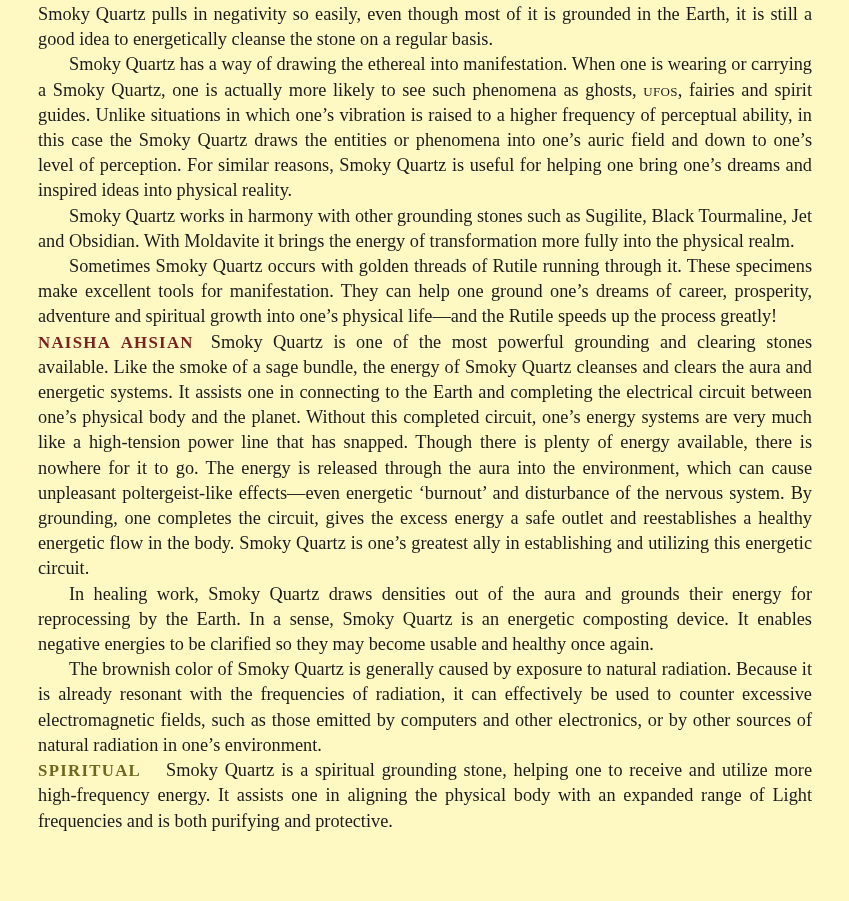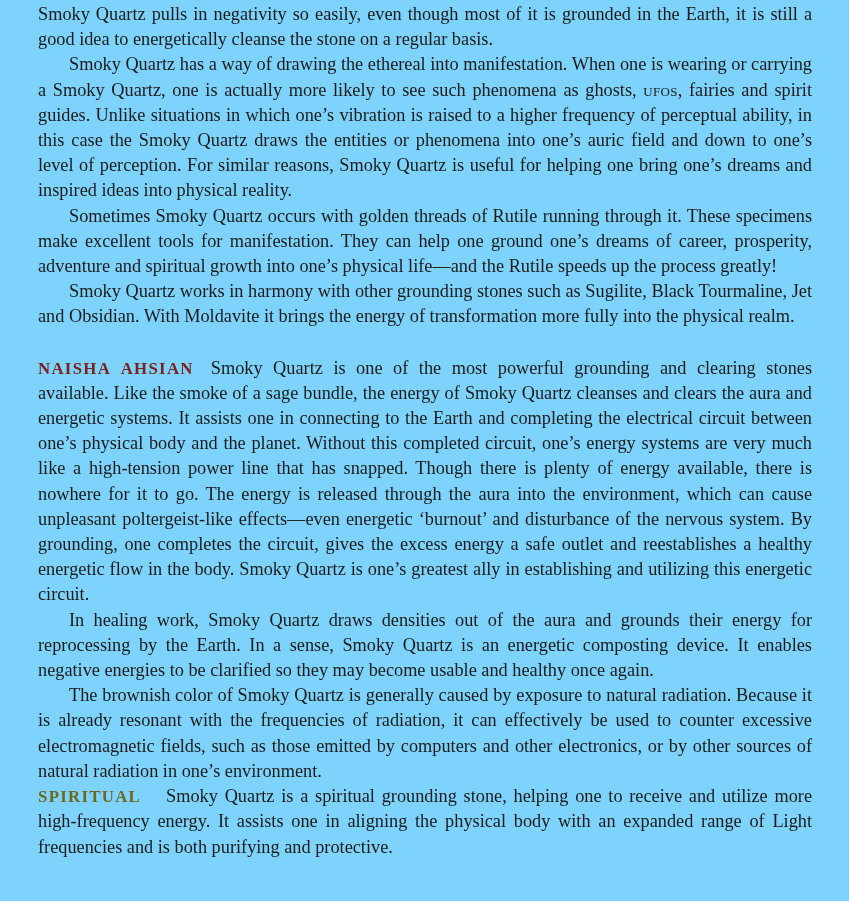--- a/index.html
+++ b/index.html
@@ -5,38 +5,37 @@
   html, body {
     margin: 0;
     padding: 0;
     background: #ffffff;
   }
   .page {
     position: relative;
     width: 849px;
     height: 901px;
     box-sizing: border-box;
-    background: #7dd3fc;
+    background: #fef9c3;
     padding: 2px 37px 0 38px;
     overflow: hidden;
     font-family: "Liberation Serif", "DejaVu Serif", serif;
     font-size: 18.3px;
     line-height: 25.2px;
     color: #1b1b1b;
   }
   .para {
     margin: 0;
     text-align: justify;
     text-indent: 31px;
   }
   .no-indent {
     text-indent: 0;
   }
   .section-gap {
-    margin-top: 26px;
   }
   .heading {
     font-weight: 700;
     font-size: 16.8px;
     letter-spacing: 1.3px;
     white-space: nowrap;
   }
   .heading-naisha {
     margin-right: 17px;
   }
@@ -51,23 +50,23 @@
 </style>
 </head>
 <body>
 
 <div class="page">
 
   <p class="para no-indent">Smoky Quartz pulls in negativity so easily, even though most of it is grounded in the Earth, it is still a good idea to energetically cleanse the stone on a regular basis.</p>
 
   <p class="para"><span>Smoky Quartz has a way of drawing the ethereal into manifestation. When one is wearing or carrying a Smoky Quartz, one is actually more likely to see such phenomena as ghosts, </span><span class="smallcaps">UFOs</span><span>, fairies and spirit guides. Unlike situations in which one’s vibration is raised to a higher frequency of perceptual ability, in this case the Smoky Quartz draws the entities or phenomena into one’s auric field and down to one’s level of perception. For similar reasons, Smoky Quartz is useful for helping one bring one’s dreams and inspired ideas into physical reality.</span></p>
 
+  <p class="para">Smoky Quartz works in harmony with other grounding stones such as Sugilite, Black Tourmaline, Jet and Obsidian. With Moldavite it brings the energy of transformation more fully into the physical realm.</p>
+
   <p class="para">Sometimes Smoky Quartz occurs with golden threads of Rutile running through it. These specimens make excellent tools for manifestation. They can help one ground one’s dreams of career, prosperity, adventure and spiritual growth into one’s physical life—and the Rutile speeds up the process greatly!</p>
-
-  <p class="para">Smoky Quartz works in harmony with other grounding stones such as Sugilite, Black Tourmaline, Jet and Obsidian. With Moldavite it brings the energy of transformation more fully into the physical realm.</p>
 
   <p class="para no-indent section-gap"><span class="heading heading-naisha" style="color: rgb(123, 34, 30);">NAISHA AHSIAN</span><span>Smoky Quartz is one of the most powerful grounding and clearing stones available. Like the smoke of a sage bundle, the energy of Smoky Quartz cleanses and clears the aura and energetic systems. It assists one in connecting to the Earth and completing the electrical circuit between one’s physical body and the planet. Without this completed circuit, one’s energy systems are very much like a high-tension power line that has snapped. Though there is plenty of energy available, there is nowhere for it to go. The energy is released through the aura into the environment, which can cause unpleasant poltergeist-like effects—even energetic ‘burnout’ and disturbance of the nervous system. By grounding, one completes the circuit, gives the excess energy a safe outlet and reestablishes a healthy energetic flow in the body. Smoky Quartz is one’s greatest ally in establishing and utilizing this energetic circuit.</span></p>
 
   <p class="para">In healing work, Smoky Quartz draws densities out of the aura and grounds their energy for reprocessing by the Earth. In a sense, Smoky Quartz is an energetic composting device. It enables negative energies to be clarified so they may become usable and healthy once again.</p>
 
   <p class="para">The brownish color of Smoky Quartz is generally caused by exposure to natural radiation. Because it is already resonant with the frequencies of radiation, it can effectively be used to counter excessive electromagnetic fields, such as those emitted by computers and other electronics, or by other sources of natural radiation in one’s environment.</p>
 
   <p class="para no-indent"><span class="heading heading-spiritual" style="color: rgb(110, 104, 30);">SPIRITUAL</span><span>Smoky Quartz is a spiritual grounding stone, helping one to receive and utilize more high-frequency energy. It assists one in aligning the physical body with an expanded range of Light frequencies and is both purifying and protective.</span></p>
 
 </div>

